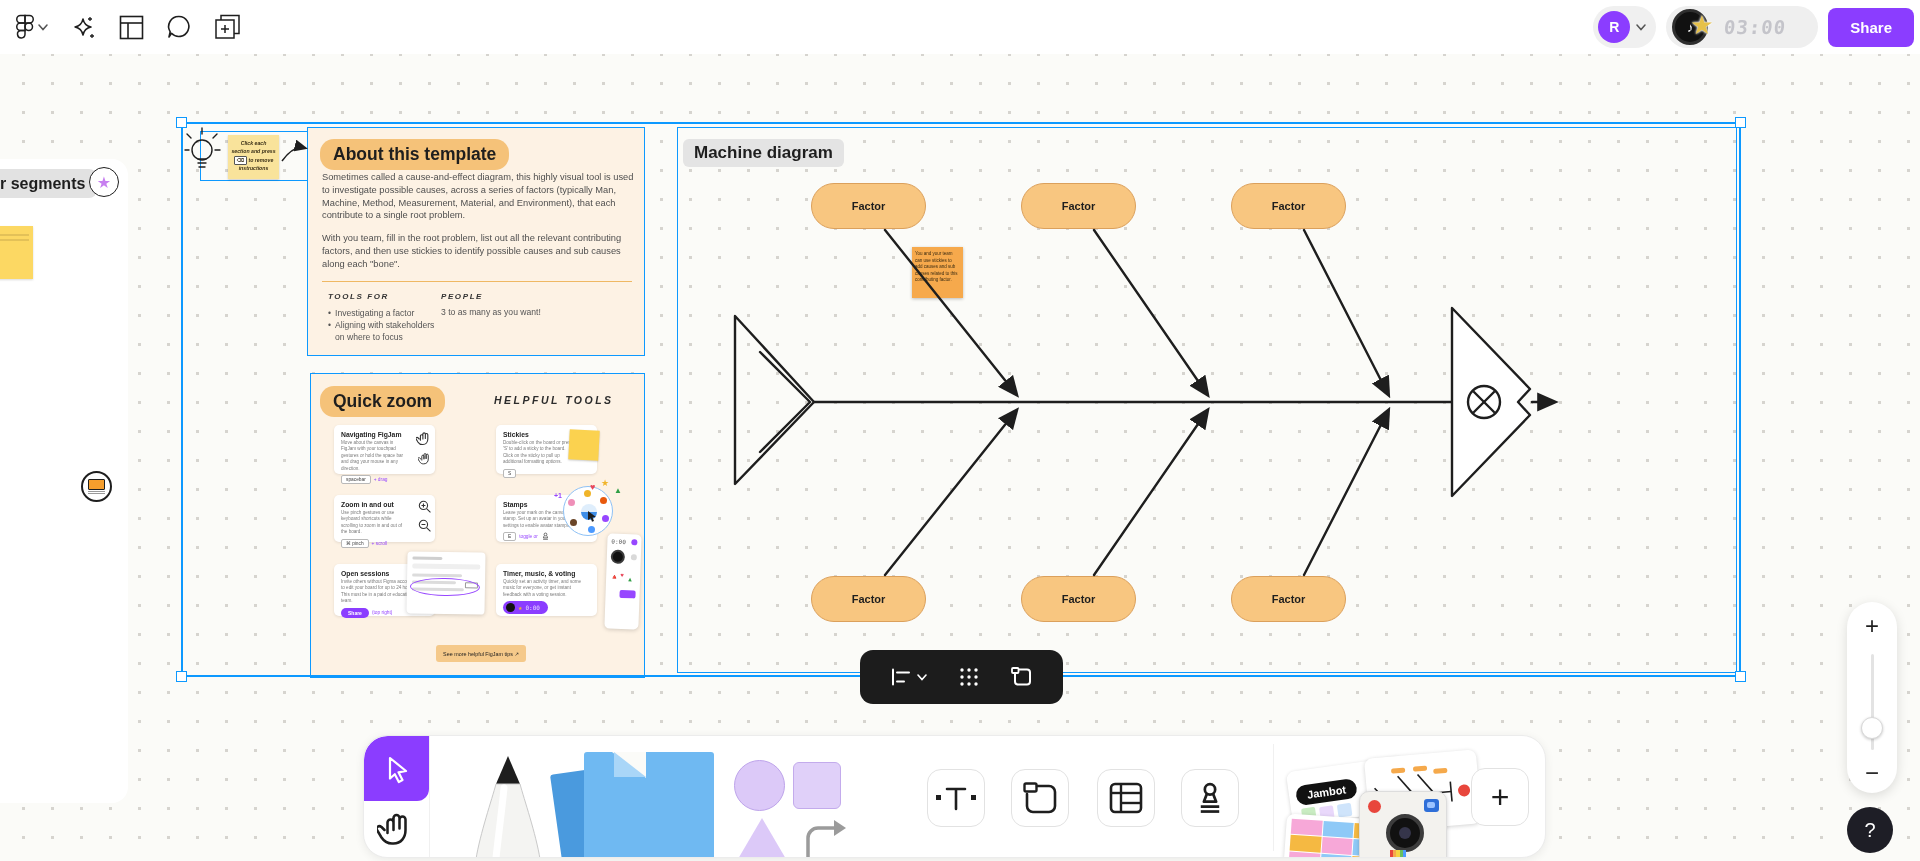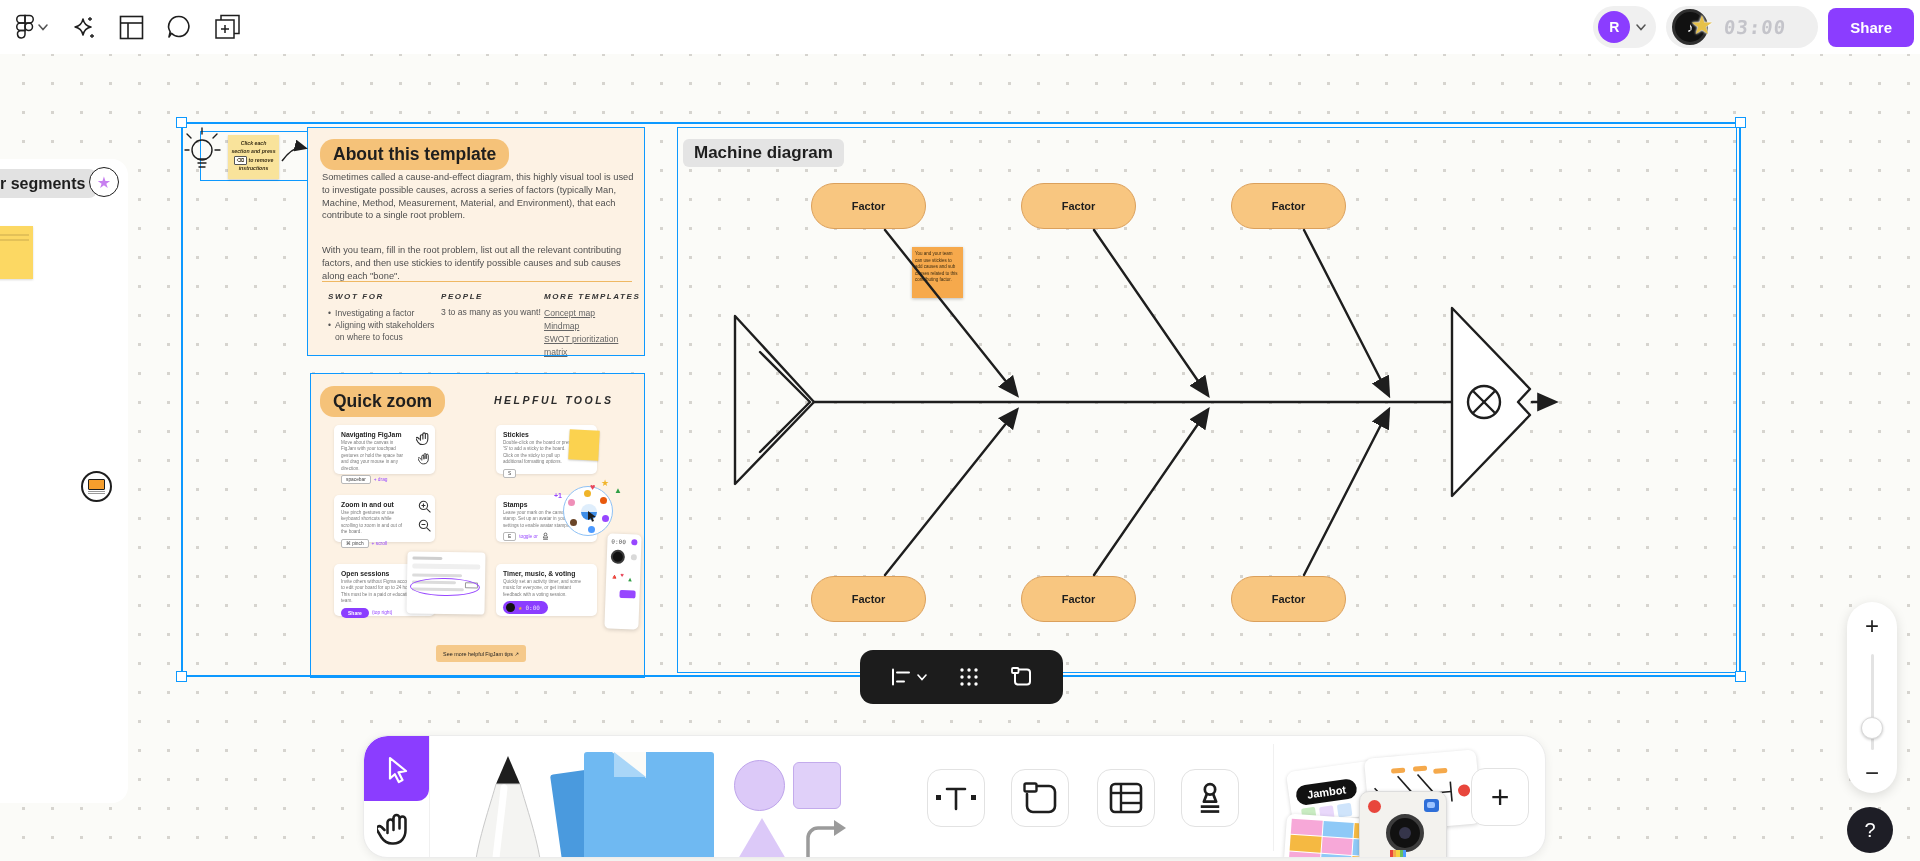--- a/index.html
+++ b/index.html
@@ -137,42 +137,36 @@
 
   <div class="instr-sticky">
     <span>Click each section and press</span>
     <span class="key">⌫</span>
     <span>to remove instructions</span>
   </div>
 
   <div class="cream-card" style="left:307px; top:127px; width:338px; height:229px;">
     <div class="title-pill" style="left:12px; top:11px;">About this template</div>
     <div class="about-para" style="left:14px; top:43px;">Sometimes called a cause-and-effect diagram, this highly visual tool is used to investigate possible causes, across a series of factors (typically Man, Machine, Method, Measurement, Material, and Environment), that each contribute to a single root problem.</div>
-    <div class="about-para" style="left:14px; top:116px;">With you team, fill in the root problem, list out all the relevant contributing factors, and then use stickies to identify possible causes and sub causes along each "bone".</div>
+    <div class="about-para" style="left:14px; top:104px;">With you team, fill in the root problem, list out all the relevant contributing factors, and then use stickies to identify possible causes and sub causes along each "bone".</div>
     <div class="about-divider" style="left:14px; top:153px; width:310px;"></div>
     <div class="about-col" style="left:20px;">
-      <div class="mini-head">SWOT FOR</div>
+      <div class="mini-head">TOOLS FOR</div>
       <div class="gf-item">
           <span class="dot">•</span>
           <span>Investigating a factor</span>
         </div>
       <div class="gf-item">
           <span class="dot">•</span>
           <span>Aligning with stakeholders on where to focus</span>
         </div>
     </div>
     <div class="about-col" style="left:133px;">
       <div class="mini-head">PEOPLE</div>
       <div class="people-txt">3 to as many as you want!</div>
-    </div>
-    <div class="about-col" style="left:236px;">
-      <div class="mini-head">MORE TEMPLATES</div>
-      <a class="tpl-link">Concept map</a>
-      <a class="tpl-link">Mindmap</a>
-      <a class="tpl-link">SWOT prioritization matrix</a>
     </div>
   </div>
 
   <div class="cream-card" style="left:310px; top:373px; width:335px; height:305px;">
     <div class="title-pill" style="left:9px; top:12px;">Quick zoom</div>
     <div class="helpful">HELPFUL TOOLS</div>
 
     <div class="tip-tile" style="left:23px; top:51px; height:49px;">
       <div class="tip-title">Navigating FigJam</div>
       <div class="tip-body" style="width:68px;">Move about the canvas in FigJam with your touchpad gestures or hold the space bar and drag your mouse in any direction.</div>

